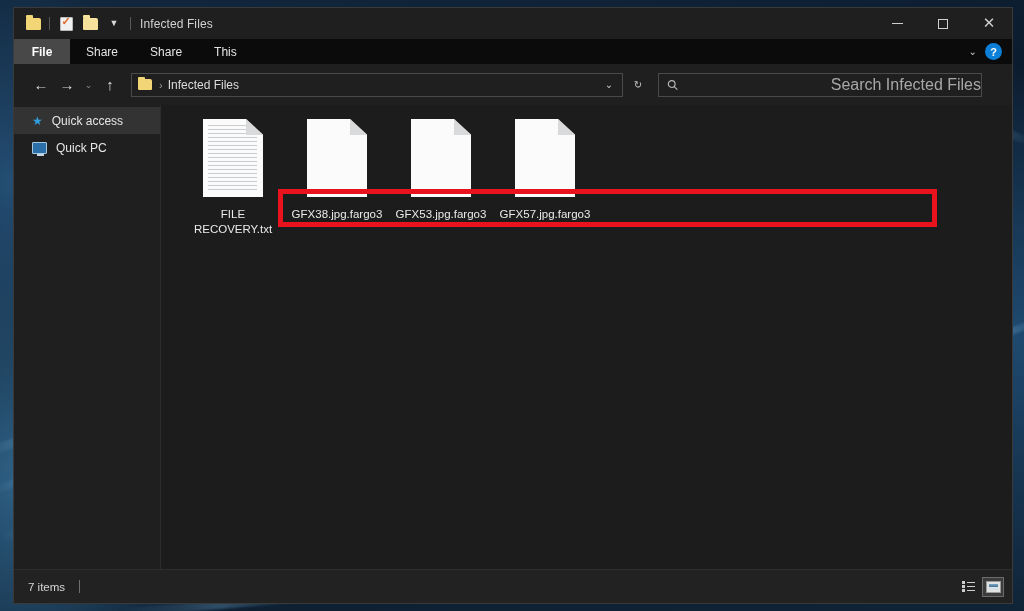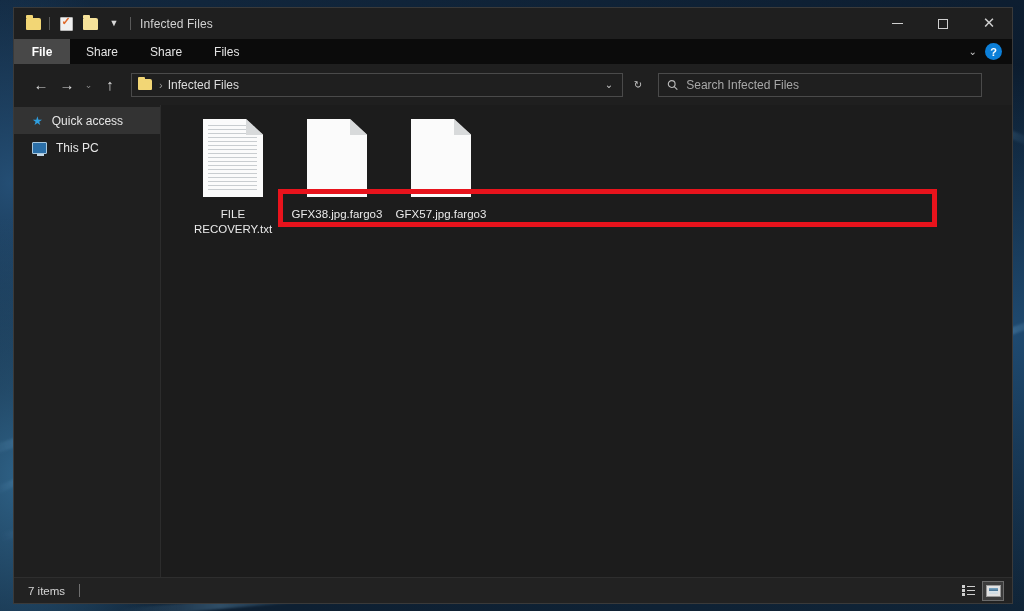--- a/index.html
+++ b/index.html
@@ -130,22 +130,23 @@
     width: 22px; height: 22px; display: flex; align-items: center;
     justify-content: center; color: #c8c8c8; font-size: 10px;
   }
   .search {
     width: 324px; height: 24px; margin-left: 9px;
     border: 1px solid #4a4a4a; background: #1f1f1f;
     display: flex; align-items: center; padding-left: 8px; gap: 8px;
   }
   .search input {
     background: transparent; border: 0; outline: none;
-    color: #bdbdbd; font-size: 12px; font-family: "Liberation Sans", sans-serif;
+    color: #bdbdbd; font-size: 16px; font-family: "Liberation Sans", sans-serif;
     width: 100%;
+    text-align: right;
   }
   .search input::placeholder { color: #a8a8a8; }
 
   
   .body-row { flex: 1 1 auto; display: flex; min-height: 0; }
   .sidebar {
     width: 147px; background: #1f1f1f; flex: 0 0 auto;
     border-right: 1px solid #2c2c2c; padding-top: 2px;
   }
   .side-item {
@@ -215,21 +216,21 @@
   #annotation {
     position: absolute;
     left: 278px; top: 189px;
     width: 659px; height: 38px;
     border: 5px solid #e8131c;
     pointer-events: none;
   }
 
   
   .statusbar {
-    height: 26px; background: #222222; flex: 0 0 auto;
+    height: 34px; background: #222222; flex: 0 0 auto;
     display: flex; align-items: center;
     padding: 0 8px 0 14px; border-top: 1px solid #2e2e2e;
   }
   .status-text { color: #d6d6d6; font-size: 11.5px; }
   .status-sep { width: 1px; height: 13px; background: #6f6f6f; margin-left: 14px; }
   .view-btns { margin-left: auto; display: flex; gap: 3px; align-items: center; }
   .view-btn {
     width: 22px; height: 20px; display: flex;
     align-items: center; justify-content: center;
   }
@@ -289,21 +290,21 @@
       <div class="close">
           <span class="glyph-close">✕</span>
         </div>
     </div>
   </div>
 
   <div class="ribbon">
     <div class="tab file">File</div>
     <div class="tab">Share</div>
     <div class="tab">Share</div>
-    <div class="tab">Files</div>
+    <div class="tab">This</div>
     <div class="ribbon-right">
       <span class="chev-ribbon">⌄</span>
       <span class="help-btn">?</span>
     </div>
   </div>
 
   <div class="navbar">
     <div class="nav-btn">←</div>
     <div class="nav-btn">→</div>
     <div class="nav-btn small dim">⌄</div>
@@ -330,21 +331,21 @@
 
   <div class="body-row">
 
     <div class="sidebar">
       <div class="side-item active">
         <span class="ico-star">★</span>
         <span>Quick access</span>
       </div>
       <div class="side-item">
         <span class="ico-pc"></span>
-        <span>This PC</span>
+        <span>Quick PC</span>
       </div>
     </div>
 
     <div class="content">
       <div class="filegrid">
 
         <div class="file-tile">
           <div class="file-icon-wrap">
             <div class="doc">
               <div class="lines"></div>
@@ -359,20 +360,28 @@
 
         <div class="file-tile">
           <div class="file-icon-wrap">
             <div class="doc">
                 <div class="fold"></div>
               </div>
           </div>
           <div class="file-label">GFX38.jpg.fargo3</div>
         </div>
 
+        <div class="file-tile">
+          <div class="file-icon-wrap">
+            <div class="doc">
+                <div class="fold"></div>
+              </div>
+          </div>
+          <div class="file-label">GFX53.jpg.fargo3</div>
+        </div>
 
 
         <div class="file-tile">
           <div class="file-icon-wrap">
             <div class="doc">
                 <div class="fold"></div>
               </div>
           </div>
           <div class="file-label">GFX57.jpg.fargo3</div>
         </div>

